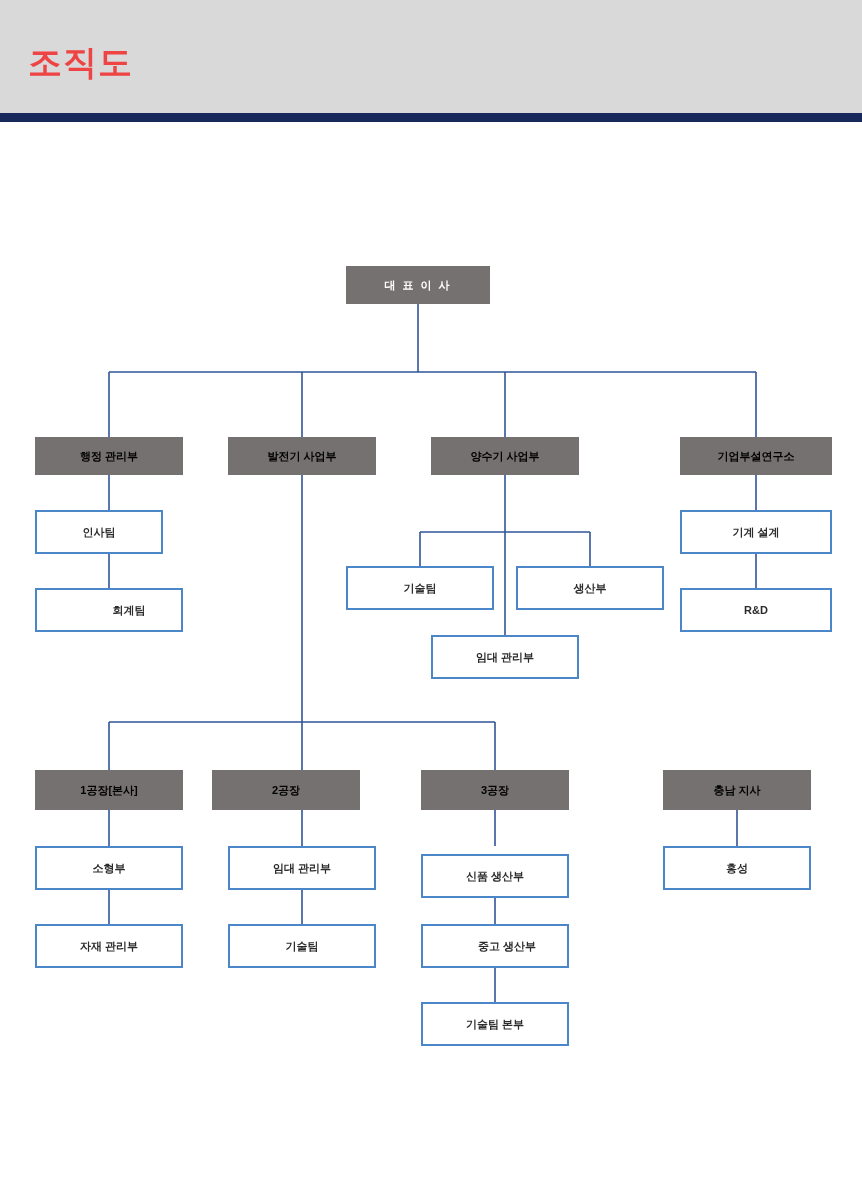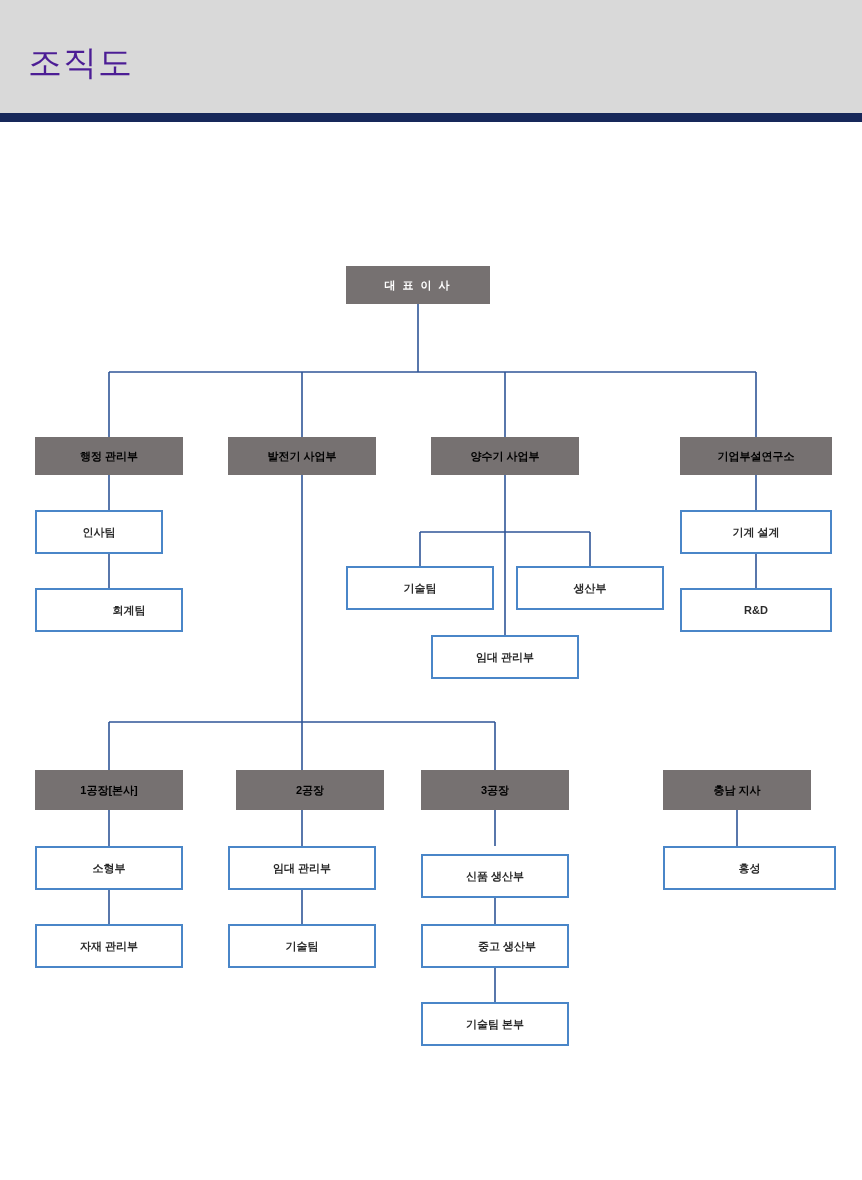--- a/index.html
+++ b/index.html
@@ -22,22 +22,22 @@
     top: 0;
     width: 862px;
     height: 113px;
     background: #d9d9d9;
   }
   #header-title {
     position: absolute;
     left: 28px;
     top: 40px;
     font-size: 34px;
-    font-weight: normal;
-    color: #4c1d95;
+    font-weight: bold;
+    color: #ef4444;
     letter-spacing: 1px;
   }
   #header-rule {
     position: absolute;
     left: 0;
     top: 113px;
     width: 862px;
     height: 9px;
     background: #17285a;
   }
@@ -149,29 +149,29 @@
   <div class="node lvl-team" style="left:35px; top:466px; width:148px; height:44px;padding-left:40px;">회계팀</div>
 
   <div class="node lvl-team" style="left:346px; top:444px; width:148px; height:44px;">기술팀</div>
   <div class="node lvl-team" style="left:516px; top:444px; width:148px; height:44px;">생산부</div>
   <div class="node lvl-team" style="left:431px; top:513px; width:148px; height:44px;">임대 관리부</div>
 
   <div class="node lvl-team" style="left:680px; top:388px; width:152px; height:44px;">기계 설계</div>
   <div class="node lvl-team" style="left:680px; top:466px; width:152px; height:44px;">R&amp;D</div>
 
   <div class="node lvl-dept" style="left:35px; top:648px; width:148px; height:40px;">1공장[본사]</div>
-  <div class="node lvl-dept" style="left:236px; top:648px; width:148px; height:40px;">2공장</div>
+  <div class="node lvl-dept" style="left:212px; top:648px; width:148px; height:40px;">2공장</div>
   <div class="node lvl-dept" style="left:421px; top:648px; width:148px; height:40px;">3공장</div>
   <div class="node lvl-dept" style="left:663px; top:648px; width:148px; height:40px;">충남 지사</div>
 
   <div class="node lvl-team" style="left:35px; top:724px; width:148px; height:44px;">소형부</div>
   <div class="node lvl-team" style="left:35px; top:802px; width:148px; height:44px;">자재 관리부</div>
 
   <div class="node lvl-team" style="left:228px; top:724px; width:148px; height:44px;">임대 관리부</div>
   <div class="node lvl-team" style="left:228px; top:802px; width:148px; height:44px;">기술팀</div>
 
   <div class="node lvl-team" style="left:421px; top:724px; width:148px; height:44px;margin-top:8px;">신품 생산부</div>
   <div class="node lvl-team" style="left:421px; top:802px; width:148px; height:44px;padding-left:24px;">중고 생산부</div>
   <div class="node lvl-team" style="left:421px; top:880px; width:148px; height:44px;">기술팀 본부</div>
 
-  <div class="node lvl-team" style="left:663px; top:724px; width:173px; height:44px;">홍성</div>
+  <div class="node lvl-team" style="left:663px; top:724px; width:148px; height:44px;">홍성</div>
 
 </div>
 
 </body></html>

